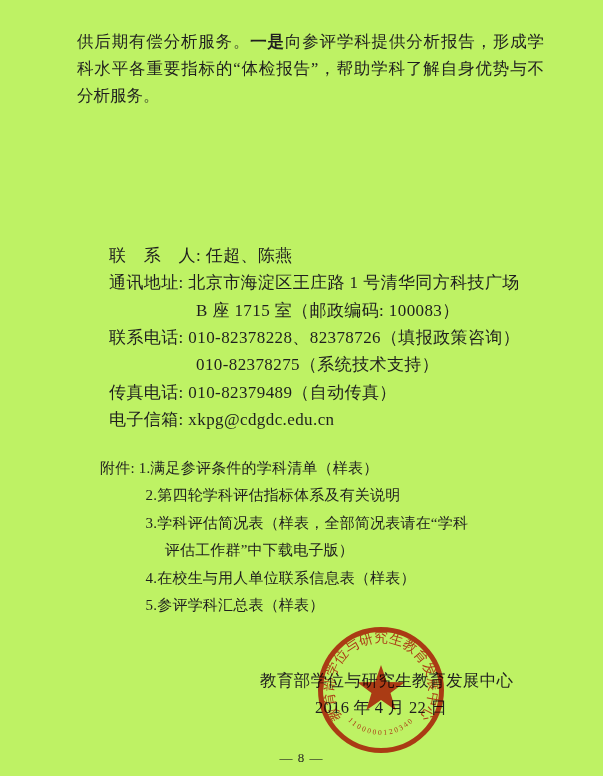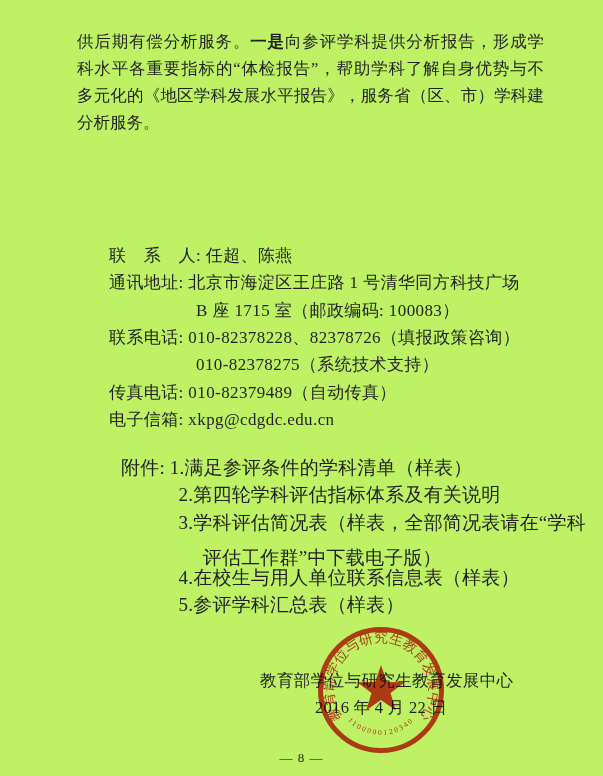--- a/index.html
+++ b/index.html
@@ -33,22 +33,22 @@
     position: absolute;
     left: 109px;
     font-size: 17px;
     letter-spacing: 0.4px;
     white-space: pre;
     line-height: 20px;
   }
   
   .a-line {
     position: absolute;
-    left: 121px;
-    font-size: 19px;
+    left: 100px;
+    font-size: 15px;
     letter-spacing: 0.2px;
     white-space: pre;
     line-height: 20px;
   }
 
   .sig-org {
     position: absolute;
     left: 260px;
     top: 670px;
     font-size: 16.5px;
@@ -87,39 +87,38 @@
   .seal text { fill: currentColor; }
 </style>
 </head>
 <body>
 
 <div class="page">
 
   <div class="body-block">
       <div class="body-line"><span>供后期有偿分析服务。</span><span class="b">一是</span><span>向参评学科提供分析报告，形成学</span></div>
       <div class="body-line"><span>科水平各重要指标的“体检报告”，帮助学科了解自身优势与不</span></div>
-      <div class="body-line"><span>多元化的《地区学科发展水平报告》，服务省（区、市）学科建</span></div>
       <div class="body-line last"><span>分析服务。</span></div>
     </div>
 
   <div>
       <div class="c-line" style="top: 246px;">联　系　人: 任超、陈燕</div>
       <div class="c-line" style="top: 273px; text-align: center;">通讯地址: 北京市海淀区王庄路 1 号清华同方科技广场</div>
       <div class="c-line" style="top: 301px;">　　　　　B 座 1715 室（邮政编码: 100083）</div>
       <div class="c-line" style="top: 328px;">联系电话: 010-82378228、82378726（填报政策咨询）</div>
       <div class="c-line" style="top: 355px;">　　　　　010-82378275（系统技术支持）</div>
       <div class="c-line" style="top: 383px;">传真电话: 010-82379489（自动传真）</div>
       <div class="c-line" style="top: 410px;">电子信箱: xkpg@cdgdc.edu.cn</div>
     </div>
 
   <div>
       <div class="a-line" style="top: 458px;">附件: 1.满足参评条件的学科清单（样表）</div>
       <div class="a-line" style="top: 485px;">　　　2.第四轮学科评估指标体系及有关说明</div>
       <div class="a-line" style="top: 513px;">　　　3.学科评估简况表（样表，全部简况表请在“学科</div>
-      <div class="a-line" style="top: 540px; margin-top: 8px;">　　　　 评估工作群”中下载电子版）</div>
+      <div class="a-line" style="top: 540px;">　　　　 评估工作群”中下载电子版）</div>
       <div class="a-line" style="top: 568px;">　　　4.在校生与用人单位联系信息表（样表）</div>
       <div class="a-line" style="top: 595px;">　　　5.参评学科汇总表（样表）</div>
     </div>
 
   <div class="sig-org">教育部学位与研究生教育发展中心</div>
   <div class="sig-date">2016 年 4 月 22 日</div>
 
   <svg class="seal" width="136" height="136" viewBox="0 0 136 136" style="color: rgb(226, 41, 26);">
     <defs>
       <path id="sealTopArc" d="M 28.7 95.5 A 48 48 0 1 1 107.3 95.5"></path>

